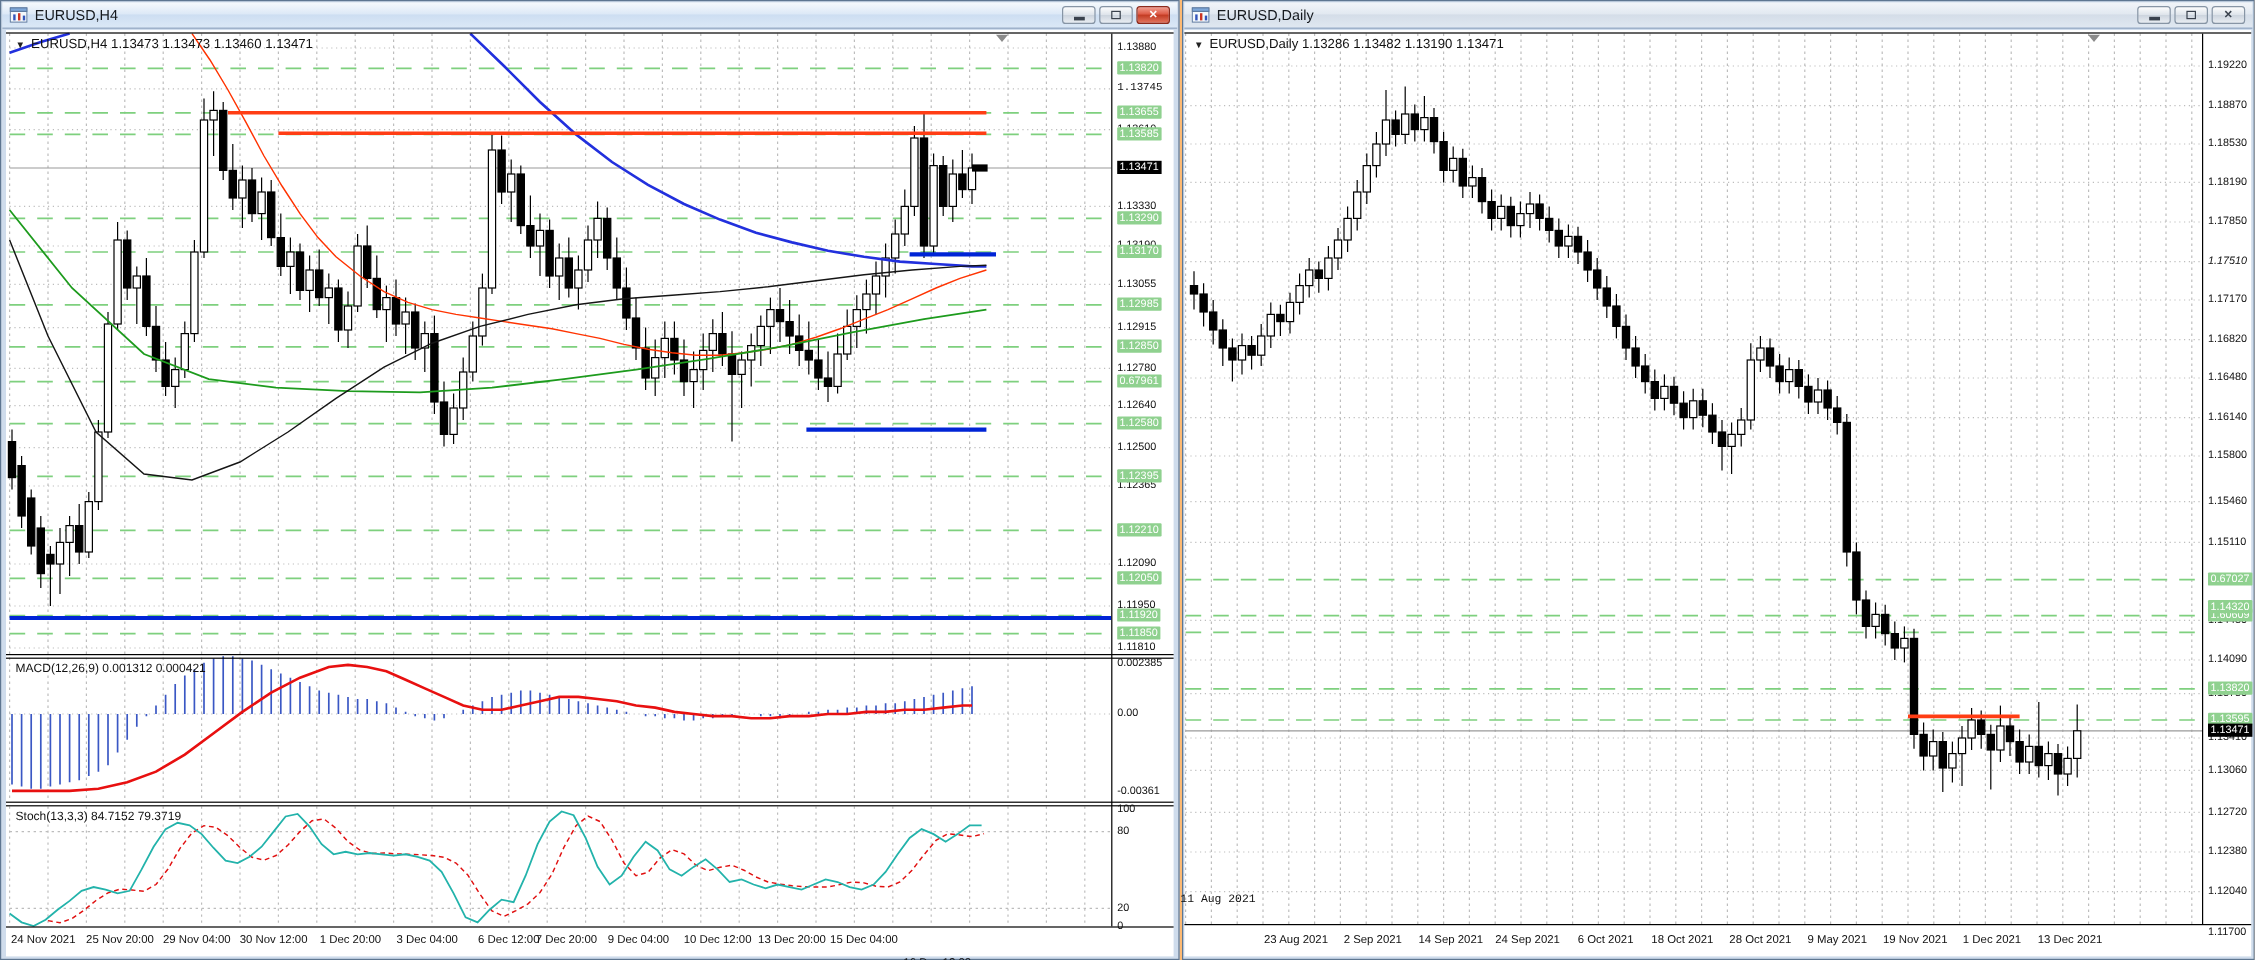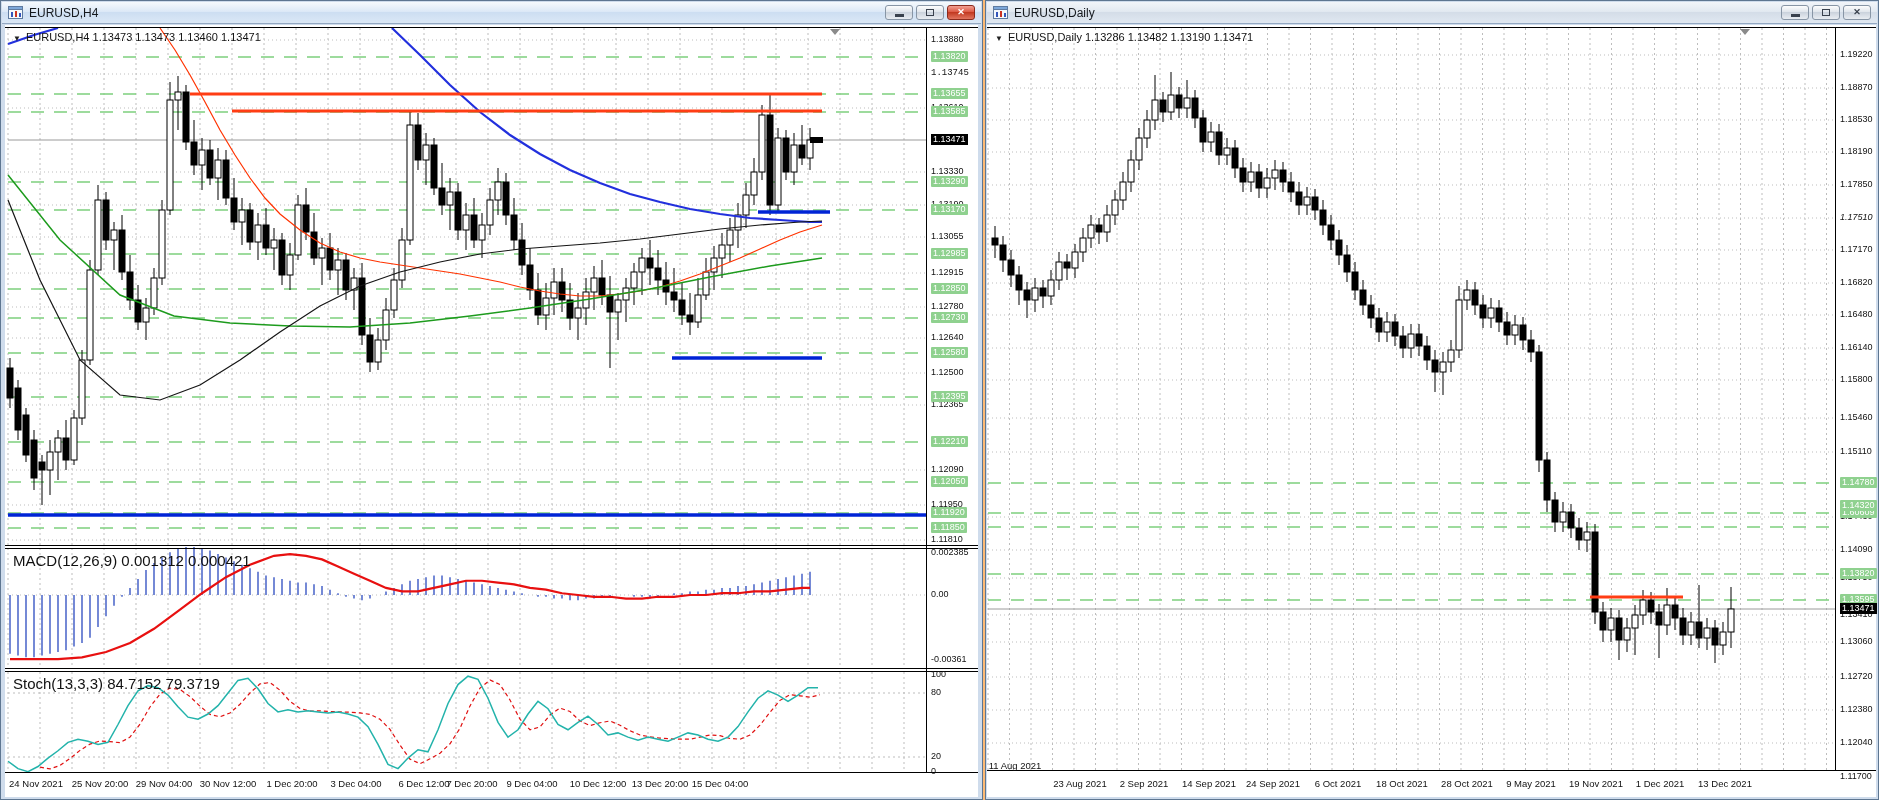--- a/index.html
+++ b/index.html
@@ -19,21 +19,21 @@
   .wbtn .rest{width:8px;height:7px;border:1px solid #39414d;box-sizing:border-box;}
   .wbtn.close-red{background:linear-gradient(#f2a092,#dd5a45 45%,#c23a22 50%,#e2755f);border-color:#8c2a1c;color:#fff;font-size:9px;font-weight:bold;}
   .wbtn .xglyph{font-size:9px;font-weight:bold;color:#39414d;line-height:1;}
   .wbtn.close-red .xglyph{color:#fff;}
   .plotbg{position:absolute;background:#fff;}
   .sep-h{position:absolute;height:1px;background:#000;}
   .sep-v{position:absolute;width:1px;background:#000;}
   svg.pane{position:absolute;}
   .ohlc-label{position:absolute;font-size:11px;color:#111;white-space:nowrap;z-index:5;}
   .ohlc-label .tri{font-size:8px;margin-right:5px;color:#222;}
-  .ind-label{position:absolute;font-size:15px;color:#111;white-space:nowrap;z-index:5;}
+  .ind-label{position:absolute;font-size:10px;color:#111;white-space:nowrap;z-index:5;}
   .axis-label{position:absolute;font-size:9px;color:#111;white-space:nowrap;line-height:11px;}
   .axis-label.badge-green{background:#8fd18f;color:#fff;padding:0 2px;border-radius:1px;}
   .axis-label.badge-black{background:#000;color:#fff;padding:0 2px;}
   .date-label{position:absolute;font-size:9.5px;color:#111;white-space:nowrap;transform:translateX(-50%);}
   .shift-tri{position:absolute;width:0;height:0;border-left:5px solid transparent;border-right:5px solid transparent;
     border-top:6px solid #8a8a8a;}
   .chart-icon{width:15px;height:13px;display:inline-block;}
 </style>
 </head>
 <body>
@@ -836,21 +836,21 @@
       <div class="axis-label " style="left: 931px; top: 464px;">1.12090</div>
       <div class="axis-label " style="left: 931px; top: 499px;">1.11950</div>
       <div class="axis-label " style="left: 931px; top: 534px;">1.11810</div>
       <div class="axis-label badge-green" style="left: 931px; top: 51px;">1.13820</div>
       <div class="axis-label badge-green" style="left: 931px; top: 88px;">1.13655</div>
       <div class="axis-label badge-green" style="left: 931px; top: 106px;">1.13585</div>
       <div class="axis-label badge-green" style="left: 931px; top: 176px;">1.13290</div>
       <div class="axis-label badge-green" style="left: 931px; top: 204px;">1.13170</div>
       <div class="axis-label badge-green" style="left: 931px; top: 248px;">1.12985</div>
       <div class="axis-label badge-green" style="left: 931px; top: 283px;">1.12850</div>
-      <div class="axis-label badge-green" style="left: 931px; top: 312px;">1.12730</div>
+      <div class="axis-label badge-green" style="left: 931px; top: 312px;">0.67961</div>
       <div class="axis-label badge-green" style="left: 931px; top: 347px;">1.12580</div>
       <div class="axis-label badge-green" style="left: 931px; top: 391px;">1.12395</div>
       <div class="axis-label badge-green" style="left: 931px; top: 436px;">1.12210</div>
       <div class="axis-label badge-green" style="left: 931px; top: 476px;">1.12050</div>
       <div class="axis-label badge-green" style="left: 931px; top: 507px;">1.11920</div>
       <div class="axis-label badge-green" style="left: 931px; top: 522px;">1.11850</div>
       <div class="axis-label badge-black" style="left: 931px; top: 134px;">1.13471</div>
       <div class="axis-label " style="left: 931px; top: 547px;">0.002385</div>
       <div class="axis-label " style="left: 931px; top: 589px;">0.00</div>
       <div class="axis-label " style="left: 931px; top: 654px;">-0.00361</div>
@@ -875,21 +875,21 @@
       <div class="axis-label " style="left: 1840px; top: 446px;">1.15110</div>
       <div class="axis-label " style="left: 1840px; top: 511px;">1.14430</div>
       <div class="axis-label " style="left: 1840px; top: 544px;">1.14090</div>
       <div class="axis-label " style="left: 1840px; top: 572px;">1.13750</div>
       <div class="axis-label " style="left: 1840px; top: 609px;">1.13410</div>
       <div class="axis-label " style="left: 1840px; top: 636px;">1.13060</div>
       <div class="axis-label " style="left: 1840px; top: 671px;">1.12720</div>
       <div class="axis-label " style="left: 1840px; top: 704px;">1.12380</div>
       <div class="axis-label " style="left: 1840px; top: 737px;">1.12040</div>
       <div class="axis-label " style="left: 1840px; top: 771px;">1.11700</div>
-      <div class="axis-label badge-green" style="left: 1840px; top: 477px;">1.14780</div>
+      <div class="axis-label badge-green" style="left: 1840px; top: 477px;">0.67027</div>
       <div class="axis-label badge-green" style="left: 1840px; top: 507px;">1.60609</div>
       <div class="axis-label badge-green" style="left: 1840px; top: 500px;">1.14320</div>
       <div class="axis-label badge-green" style="left: 1840px; top: 568px;">1.13820</div>
       <div class="axis-label badge-green" style="left: 1840px; top: 594px;">1.13595</div>
       <div class="axis-label badge-black" style="left: 1840px; top: 603px;">1.13471</div>
     </div>
   <div id="l-dates">
       <div class="date-label" style="left: 36px; top: 778px;">24 Nov 2021</div>
       <div class="date-label" style="left: 100px; top: 778px;">25 Nov 20:00</div>
       <div class="date-label" style="left: 164px; top: 778px;">29 Nov 04:00</div>
@@ -898,21 +898,21 @@
       <div class="date-label" style="left: 356px; top: 778px;">3 Dec 04:00</div>
       <div class="date-label" style="left: 424px; top: 778px;">6 Dec 12:00</div>
       <div class="date-label" style="left: 472px; top: 778px;">7 Dec 20:00</div>
       <div class="date-label" style="left: 532px; top: 778px;">9 Dec 04:00</div>
       <div class="date-label" style="left: 598px; top: 778px;">10 Dec 12:00</div>
       <div class="date-label" style="left: 660px; top: 778px;">13 Dec 20:00</div>
       <div class="date-label" style="left: 720px; top: 778px;">15 Dec 04:00</div>
       <div class="date-label" style="left: 781px; top: 797px;">16 Dec 12:00</div>
     </div>
   <div id="r-dates">
-      <div class="date-label" style="left: 1015px; top: 760px;">11 Aug 2021</div>
+      <div class="date-label" style="left: 1015px; top: 744px; font-family: Liberation Mono, monospace;">11 Aug 2021</div>
       <div class="date-label" style="left: 1080px; top: 778px;">23 Aug 2021</div>
       <div class="date-label" style="left: 1144px; top: 778px;">2 Sep 2021</div>
       <div class="date-label" style="left: 1209px; top: 778px;">14 Sep 2021</div>
       <div class="date-label" style="left: 1273px; top: 778px;">24 Sep 2021</div>
       <div class="date-label" style="left: 1338px; top: 778px;">6 Oct 2021</div>
       <div class="date-label" style="left: 1402px; top: 778px;">18 Oct 2021</div>
       <div class="date-label" style="left: 1467px; top: 778px;">28 Oct 2021</div>
       <div class="date-label" style="left: 1531px; top: 778px;">9 May 2021</div>
       <div class="date-label" style="left: 1596px; top: 778px;">19 Nov 2021</div>
       <div class="date-label" style="left: 1660px; top: 778px;">1 Dec 2021</div>

